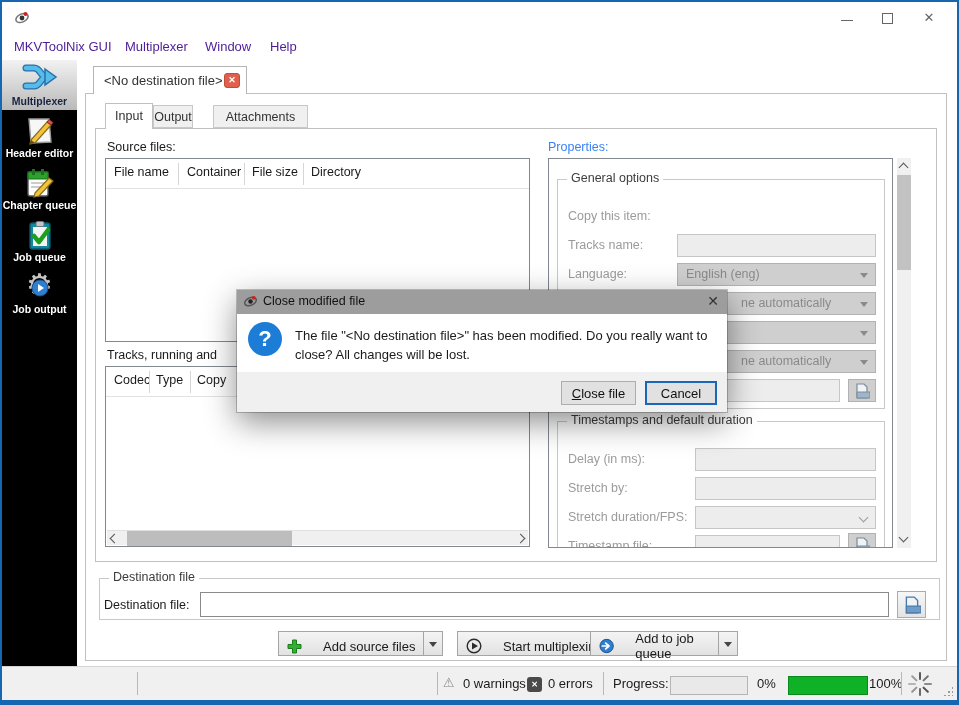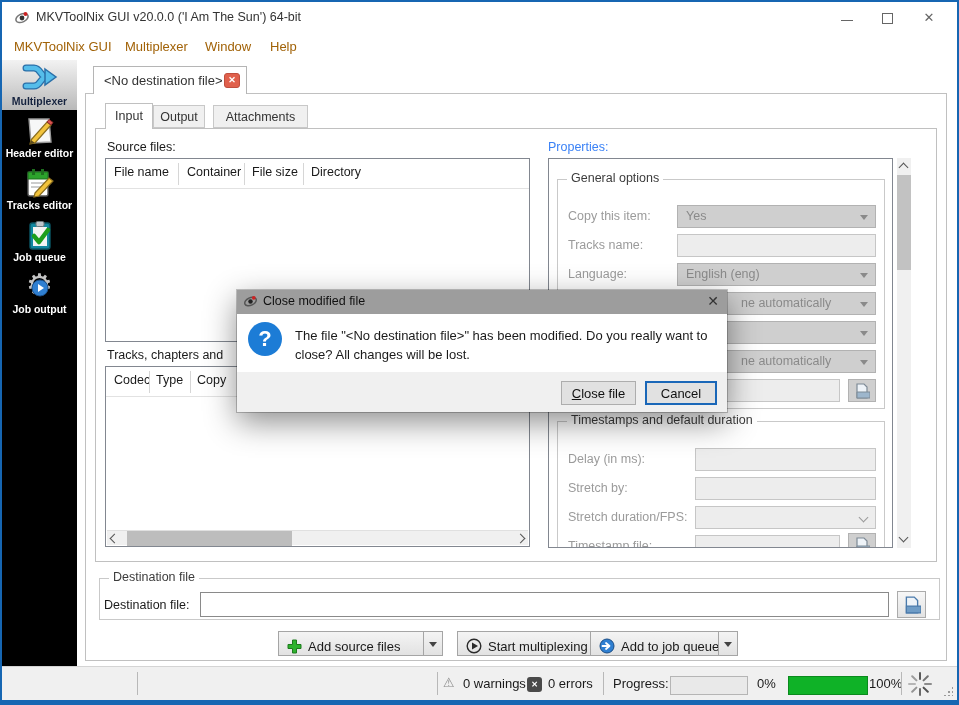--- a/index.html
+++ b/index.html
@@ -12,21 +12,21 @@
   
   .titlebar { position:absolute; left:2px; top:2px; right:2px; height:30px; background:#fff; }
   .win-title { position:absolute; left:34px; top:8px; font-size:12.5px; color:#333; }
   .winbtn { position:absolute; top:6px; width:30px; height:20px; text-align:center; color:#666; }
   .min-glyph { position:absolute; left:9px; top:12px; width:12px; height:1px; background:#666; }
   .max-glyph { position:absolute; left:10px; top:5px; width:11px; height:11px; border:1px solid #666; }
   .x-glyph { font-size:13px; line-height:20px; }
 
   
   .menubar { position:absolute; left:2px; top:32px; right:2px; height:28px; background:#fff; }
-  .menu-item { position:absolute; top:5px; font-size:13px; color:#a16207; padding:2px 4px; }
+  .menu-item { position:absolute; top:5px; font-size:13px; color:#4c1d95; padding:2px 4px; }
 
   
   .sidebar { position:absolute; left:2px; top:60px; width:75px; height:606px; background:#000; }
   .side-item { position:absolute; left:0; width:75px; height:50px; text-align:center; cursor:pointer; }
   .side-item.selected { background:linear-gradient(#f2f2f2,#b9b9b9); }
   .side-label { position:absolute; left:0; right:0; bottom:3px; font-size:10.5px; font-weight:bold; color:#fff; }
   .side-item.selected .side-label { color:#16233f; }
   .side-ico { position:absolute; left:50%; top:2px; transform:translateX(-50%); }
 
   
@@ -71,21 +71,21 @@
   .dar { position:absolute; right:7px; top:9px; width:0; height:0; border-left:4px solid transparent; border-right:4px solid transparent; border-top:5px solid #8a8a8a; }
   .combochev { position:absolute; right:8px; top:7px; width:7px; height:7px; border-right:1.5px solid #9a9a9a; border-bottom:1.5px solid #9a9a9a; transform:rotate(45deg); }
   .mini-btn { position:absolute; width:28px; height:23px; background:#cfcfcf; border:1px solid #b2b2b2; }
 
   
   .dest-input { position:absolute; left:200px; top:592px; width:689px; height:25px; border:1px solid #8a8a8a; background:#fff; font-family:"Liberation Sans",sans-serif; font-size:12.5px; padding:0 6px; }
   .browse-btn { position:absolute; background:linear-gradient(#f7f7f7,#e3e3e3); border:1px solid #ababab; }
 
   
   .act-btn { position:absolute; top:631px; height:25px; background:linear-gradient(#f4f4f4,#e2e2e2); border:1px solid #a5a5a5; font-size:13px; color:#1a1a1a; cursor:pointer; }
-  .act-main { position:absolute; left:0; top:5px; bottom:0; display:flex; align-items:center; gap:6px; padding:0 8px; }
+  .act-main { position:absolute; left:0; top:5px; bottom:0; display:flex; align-items:center; gap:21px; padding:0 8px; }
   .act-arrow { position:absolute; right:0; top:0; bottom:0; width:19px; border-left:1px solid #a5a5a5; }
   .act-arrow .dar { right:5px; top:10px; border-top-color:#444; }
 
   
   .statusbar { position:absolute; left:2px; right:2px; top:666px; height:34px; background:#f0f0f0; border-top:1px solid #d4d4d4; font-size:13px; color:#1a1a1a; }
   .sb-sep { position:absolute; top:5px; width:1px; height:23px; background:#b8b8b8; }
   .sb-text { position:absolute; top:9px; white-space:nowrap; }
   .pbar { position:absolute; top:9px; height:19px; border:1px solid #b5b5b5; background:#e9e9e9; }
   .err-badge { position:absolute; width:15px; height:15px; background:#4a4a4a; border-radius:3px; color:#fff; font-size:8px; font-weight:bold; text-align:center; line-height:15px; }
   .grip { position:absolute; right:4px; bottom:4px; width:10px; height:10px;
@@ -111,21 +111,20 @@
 <body>
 
 <div class="window">
 
   <div class="titlebar">
     <svg class="abs" style="left:12px;top:8px" width="16" height="16" viewBox="0 0 16 16">
       <ellipse cx="8" cy="8" rx="6.5" ry="4" fill="none" stroke="#777" stroke-width="1.6" transform="rotate(-25 8 8)"></ellipse>
       <circle cx="8" cy="8" r="2.4" fill="#333"></circle>
       <circle cx="11.5" cy="4" r="2" fill="#cc2222"></circle>
     </svg>
-    <span class="win-title">MKVToolNix GUI v20.0.0 ('I Am The Sun') 64-bit</span>
     <span class="winbtn" style="left:830px">
         <span class="min-glyph"></span>
       </span>
     <span class="winbtn" style="left:870px">
         <span class="max-glyph"></span>
       </span>
     <span class="winbtn x-glyph" style="left:912px">✕</span>
   </div>
 
   <div class="menubar">
@@ -159,21 +158,21 @@
     <div class="side-item" style="top:104px">
       <svg class="side-ico" width="34" height="34" viewBox="0 0 34 34">
         <rect x="5" y="6" width="20" height="24" rx="2" fill="#fff" stroke="#555" stroke-width="1.4"></rect>
         <rect x="5" y="6" width="20" height="7" fill="#2ca22c" stroke="#1d6f1d" stroke-width="1"></rect>
         <rect x="9" y="3" width="3" height="6" fill="#1d6f1d"></rect>
           <rect x="18" y="3" width="3" height="6" fill="#1d6f1d"></rect>
         <line x1="8" y1="17" x2="22" y2="17" stroke="#aaa" stroke-width="1.2"></line>
         <line x1="8" y1="21" x2="22" y2="21" stroke="#aaa" stroke-width="1.2"></line>
         <polygon points="12,27 26,12 30,15 16,30 11,31" fill="#f2c33c" stroke="#8a6d1e" stroke-width="1.2"></polygon>
       </svg>
-      <span class="side-label">Tracks editor</span>
+      <span class="side-label">Chapter queue</span>
     </div>
 
     <div class="side-item" style="top:208px">
       <span class="abs dejavu" style="left:50%;top:-1px;transform:translateX(-50%);font-size:30px;color:#c4c4c4">⚙</span>
       <svg class="side-ico" style="top:11px" width="18" height="18" viewBox="0 0 18 18">
         <circle cx="9" cy="9" r="8" fill="#2f7fd1" stroke="#1a4d85" stroke-width="1"></circle>
         <polygon points="7,5 13,9 7,13" fill="#fff"></polygon>
       </svg>
       <span class="side-label">Job output</span>
     </div>
@@ -190,37 +189,37 @@
   </div>
 
   <div class="doc-tab">
     <span class="doc-tab-label">&lt;No destination file&gt;</span>
     <span class="tab-close">✕</span>
   </div>
 
   <div class="doc-panel"></div>
 
   <div class="itab sel">Input</div>
-  <div class="itab un" style="left:153px;width:52px">Output</div>
+  <div class="itab un" style="left:153px;width:40px">Output</div>
   <div class="itab un" style="left:213px;width:95px">Attachments</div>
   <div class="inner-panel"></div>
 
   <span class="sec-label" style="left:107px;top:140px">Source files:</span>
   <div class="tbl" style="left:105px;top:158px;width:425px;height:184px">
     <span class="th" style="left:8px">File name</span>
     <span class="th" style="left:81px">Container</span>
     <span class="th" style="left:146px">File size</span>
     <span class="th" style="left:205px">Directory</span>
     <span class="th-sep" style="left:72px"></span>
     <span class="th-sep" style="left:138px"></span>
     <span class="th-sep" style="left:197px"></span>
     <span class="th-line"></span>
   </div>
 
-  <span class="sec-label" style="left:107px;top:348px">Tracks, chapters and</span>
+  <span class="sec-label" style="left:107px;top:348px">Tracks, running and</span>
   <div class="tbl" style="left:105px;top:366px;width:425px;height:181px">
     <span class="th" style="left:8px">Codec</span>
     <span class="th" style="left:50px">Type</span>
     <span class="th" style="left:91px">Copy</span>
     <span class="th-sep" style="left:43px"></span>
     <span class="th-sep" style="left:84px"></span>
     <span class="th-line"></span>
     <div class="hscroll">
       <span class="chev l"></span>
       <span class="chev r"></span>
@@ -228,23 +227,20 @@
     </div>
   </div>
 
   <span class="sec-label gray" style="left:548px;top:140px">Properties:</span>
   <div class="tbl" style="left:548px;top:158px;width:345px;height:390px;overflow:hidden">
 
     <div class="groupbox" style="left:8px;top:20px;width:328px;height:230px">
       <span class="gb-title">General options</span>
 
       <span class="flabel" style="left:10px;top:29px">Copy this item:</span>
-      <div class="combo-d" style="left:119px;top:25px;width:199px">
-        <span>Yes</span><span class="dar"></span>
-      </div>
 
       <span class="flabel" style="left:10px;top:58px">Tracks name:</span>
       <div class="input-d" style="left:119px;top:54px;width:199px"></div>
 
       <span class="flabel" style="left:10px;top:87px">Language:</span>
       <div class="combo-d" style="left:119px;top:83px;width:199px">
         <span>English (eng)</span><span class="dar"></span>
       </div>
 
       <div class="combo-d" style="left:119px;top:112px;width:199px;padding-left:63px">

